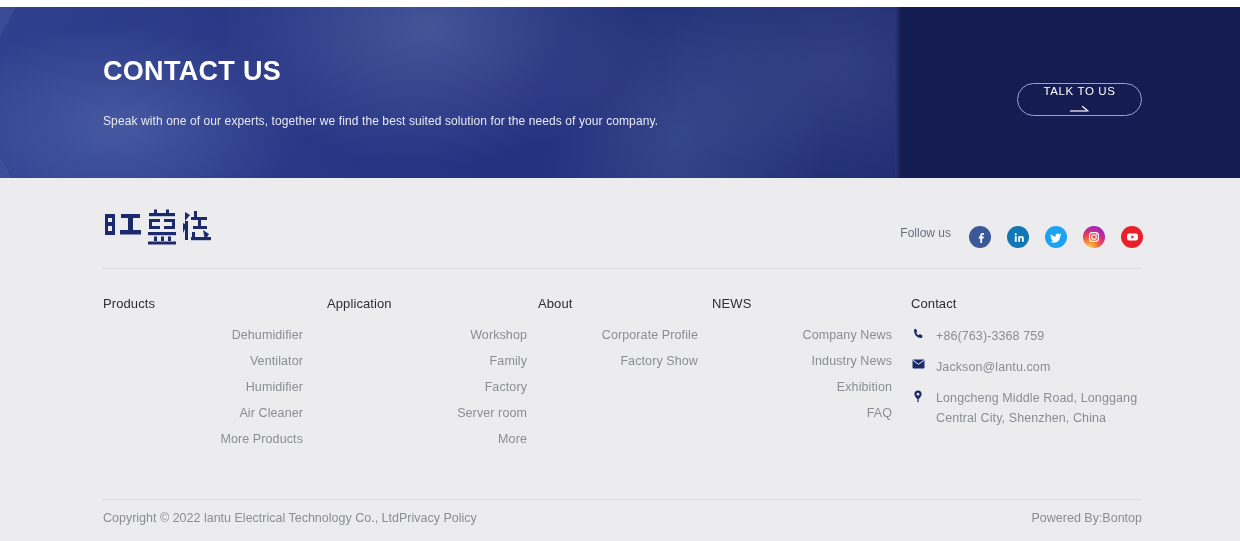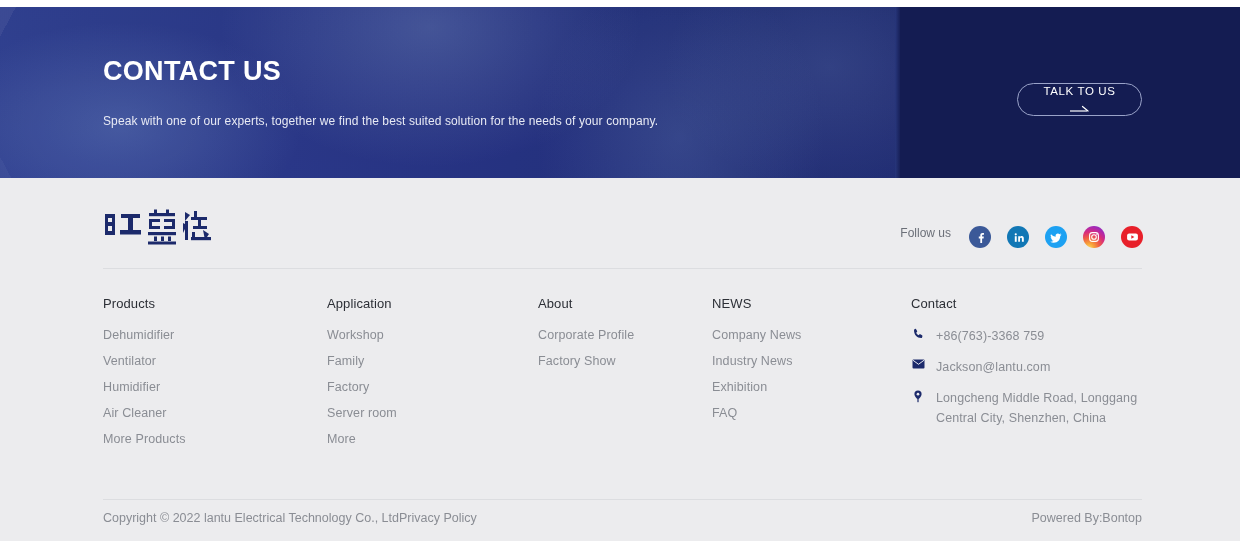--- a/index.html
+++ b/index.html
@@ -139,20 +139,21 @@
 
   .col-title {
     font-size: 13px; font-weight: normal; color: #2c2f36;
     margin-bottom: 17px; letter-spacing: .1px;
   }
   .col-contact .col-title { margin-bottom: 15px; }
   .col-link {
     display: block; font-size: 12.5px; color: #8a8d94;
     margin-bottom: 12px; text-decoration: none; cursor: pointer;
     letter-spacing: .1px;
+    text-align: right;
   }
 
   .c-row {
     display: flex; align-items: flex-start; gap: 11px;
     margin-bottom: 11px;
   }
   .c-ico {
     width: 14px; flex: none;
     display: flex; justify-content: center; padding-top: 2px;
     color: #1c2a6b;

